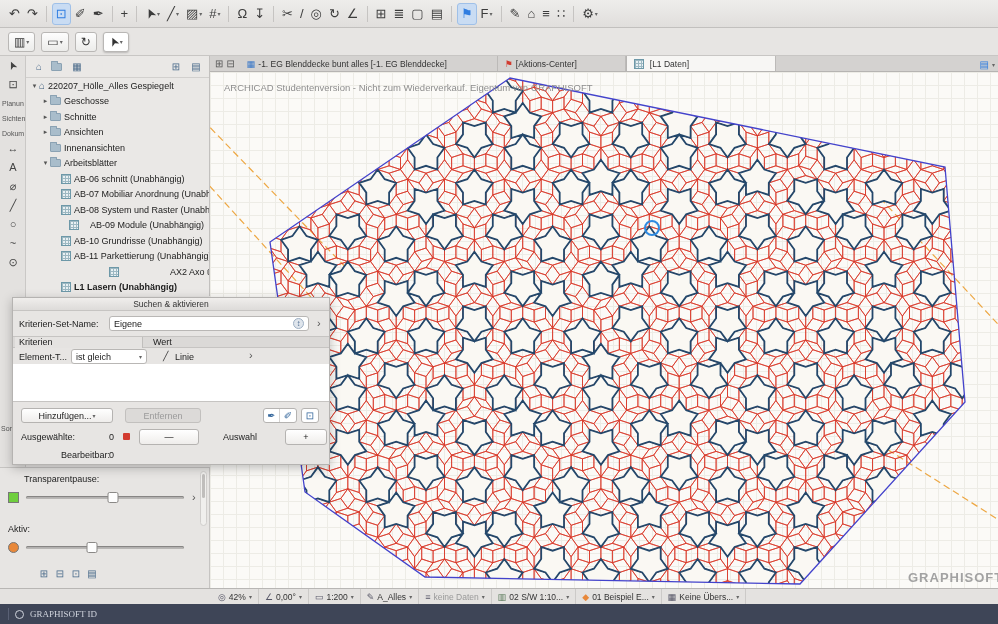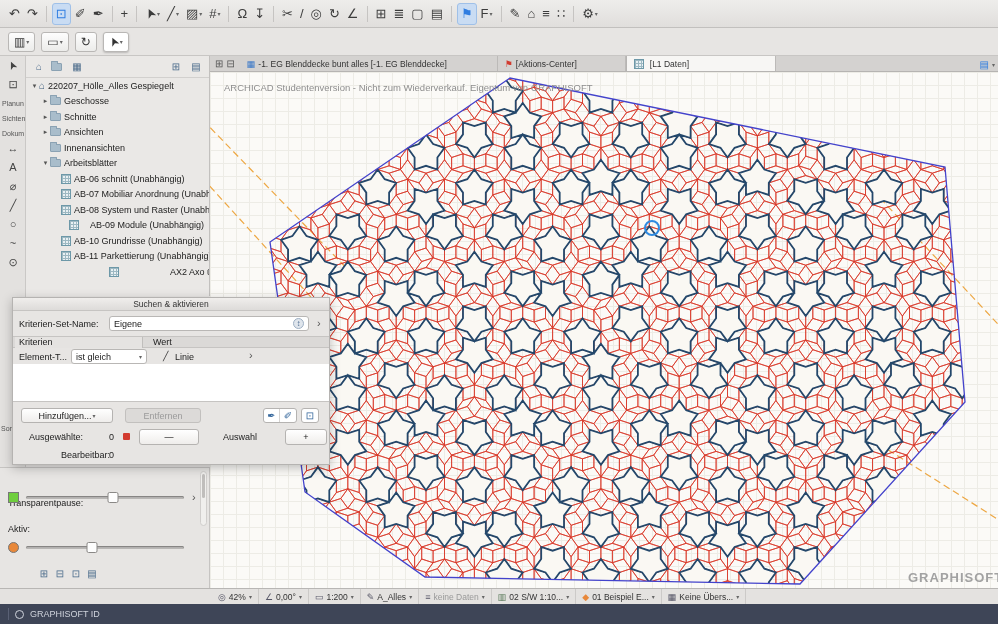--- a/index.html
+++ b/index.html
@@ -96,21 +96,21 @@
 .statusbar{position:absolute;top:588px;left:0;width:998px;height:16px;background:#e4e2e0;border-top:1px solid #b8b6b4;display:flex;align-items:center;font-size:8.5px;color:#333;padding-left:212px;z-index:6;}
 .sb-item{display:flex;align-items:center;gap:3px;padding:0 6px;border-right:1px solid #cccac8;height:100%;white-space:nowrap;}
 .sb-item .ic{font-size:9px;color:#556;}
 .sb-caret{font-size:6px;color:#666;}
 .sb-item.muted .sb-label{color:#999;}
 .ic-model{color:#e8883a !important;}
 .ic-pens{color:#5a7a5a !important;}
 
 
 .helpbar{position:absolute;top:604px;left:0;width:998px;height:20px;background:#3e4557;color:#eef0f4;display:flex;align-items:center;font-size:9px;padding:0 8px;justify-content:space-between;white-space:nowrap;overflow:hidden;z-index:7;}
-.hb-right{display:flex;align-items:center;gap:6px;color:#cfd3dc;}
+.hb-right{display:flex;align-items:center;gap:6px;color:#cfd3dc;font-family:Liberation Serif, serif;}
 .hb-sep{width:1px;height:12px;background:#5a6175;}
 .hb-badge{width:9px;height:9px;border-radius:50%;border:1.5px solid #cfd3dc;}
 </style>
 </head>
 <body>
 
 <div class="app" data-name="archicad-window">
 
   <div class="toolbar-top" id="toolbar-top" data-name="main-toolbar">
       <span class="tb-btn" data-name="undo-button">
@@ -332,20 +332,25 @@
         </div>
         <div class="tree-row" data-name="tree-item-worksheet" style="padding-left: 26px;">
           <span class="tw-arrow" data-name="expand-arrow-icon"></span>
           <span class="ws-ic" data-name="worksheet-icon"></span>
           <span class="tree-label" data-name="tree-item-label">AB-11 Parkettierung (Unabhängig)</span>
         </div>
         <div class="tree-row" data-name="tree-item-worksheet" style="padding-left: 26px; gap: 48px;">
           <span class="tw-arrow" data-name="expand-arrow-icon"></span>
           <span class="ws-ic" data-name="worksheet-icon"></span>
           <span class="tree-label" data-name="tree-item-label">AX2 Axo über Kopf (Unabhängig)</span>
+        </div>
+        <div class="tree-row selected" data-name="tree-item-worksheet" style="padding-left: 26px;">
+          <span class="tw-arrow" data-name="expand-arrow-icon"></span>
+          <span class="ws-ic" data-name="worksheet-icon"></span>
+          <span class="tree-label" data-name="tree-item-label">L1 Lasern (Unabhängig)</span>
         </div>
       </div>
   </div>
 
   <div class="canvas-wrap" data-name="canvas-area">
     <div class="tabbar" data-name="view-tabbar">
       <span class="tabbar-left" data-name="tabbar-window-controls">
         <span data-name="grid-view-icon">⊞</span>
         <span data-name="split-view-icon">⊟</span>
       </span>
@@ -426,36 +431,36 @@
       <span data-name="remove-criteria-label">Entfernen</span>
     </span>
     <span class="icon-group" style="left:250px;top:110px;" data-name="pickup-settings-group">
       <span class="ig" data-name="syringe-icon">✒</span>
       <span class="ig" data-name="eyedropper-icon">✐</span>
     </span>
     <span class="icon-group" style="left:288px;top:110px;" data-name="marquee-settings-group">
       <span class="ig" data-name="marquee-icon">⊡</span>
     </span>
 
-    <span style="left:16px;top:134px;" data-name="selected-label">Ausgewählte:</span>
+    <span style="left:8px;top:134px;" data-name="selected-label">Ausgewählte:</span>
     <span class="cnt" style="left:96px;top:134px;" data-name="selected-count">0</span>
     <span class="redflag" style="left:110px;top:135px;" data-name="selection-warning-icon"></span>
     <span class="fsbtn" style="left:126px;top:131px;width:60px;height:16px;" data-name="deselect-button">
       <span data-name="minus-label">—</span>
     </span>
     <span style="left:210px;top:134px;" data-name="selection-label">Auswahl</span>
     <span class="fsbtn" style="left:272px;top:131px;width:42px;height:16px;" data-name="select-button">
       <span data-name="plus-label">+</span>
     </span>
     <span style="left:8px;top:152px;padding-left:40px;" data-name="editable-label">Bearbeitbar:</span>
     <span class="cnt" style="left:96px;top:152px;" data-name="editable-count">0</span>
   </div>
 
   <div class="trace" data-name="trace-panel">
-    <div class="abs" style="left:8px;top:6px;margin-top:24px;" data-name="trace-label">Transparentpause:</div>
+    <div class="abs" style="left:24px;top:6px;" data-name="trace-label">Transparentpause:</div>
     <span class="abs swatch-sq" style="left:8px;top:24px;background:#6fce3e;" data-name="trace-color-swatch"></span>
     <div class="slider" style="left:26px;top:24px;" data-name="trace-opacity-slider">
       <div class="groove" data-name="slider-groove"></div>
       <div class="knob" id="knob1" data-name="slider-knob" style="left: 55%;"></div>
     </div>
     <span class="abs chev" style="left:192px;top:24px;" data-name="trace-expand-chevron">›</span>
     <div class="abs" style="left:8px;top:56px;text-align:center;" data-name="active-label">Aktiv:</div>
     <span class="abs swatch-ci" style="left:8px;top:74px;background:#e8883a;" data-name="active-color-swatch"></span>
     <div class="slider" style="left:26px;top:74px;" data-name="active-opacity-slider">
       <div class="groove" data-name="slider-groove"></div>

